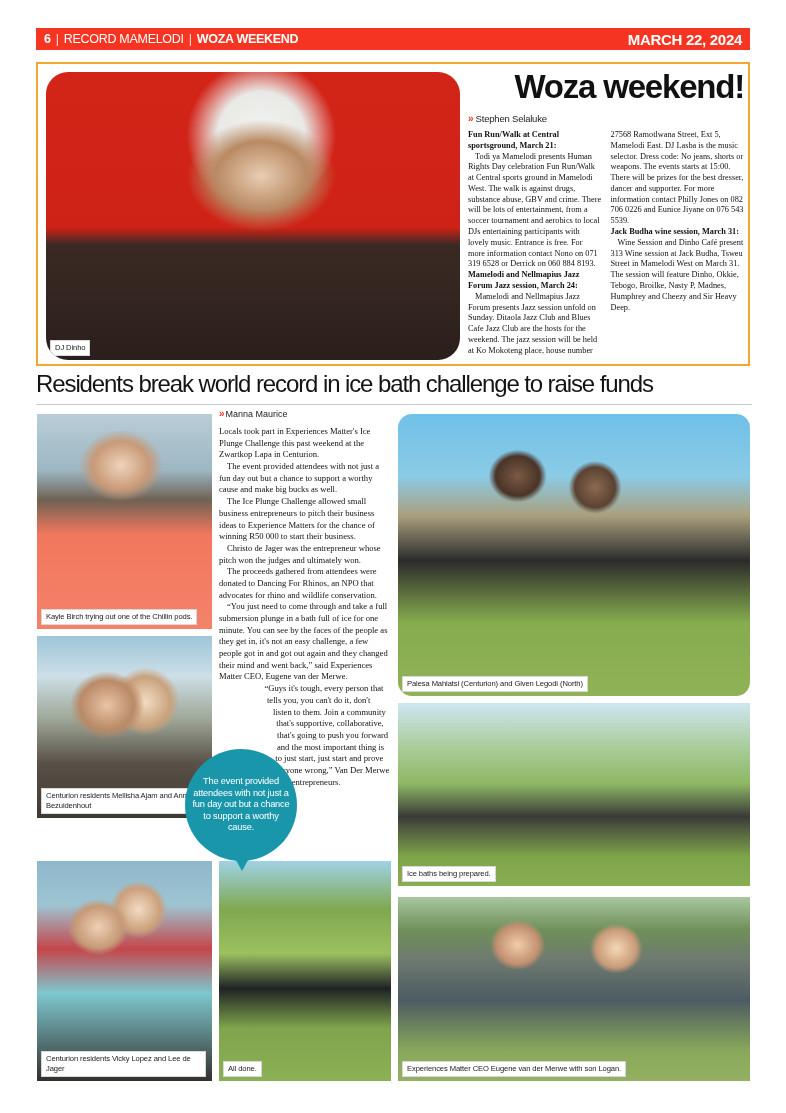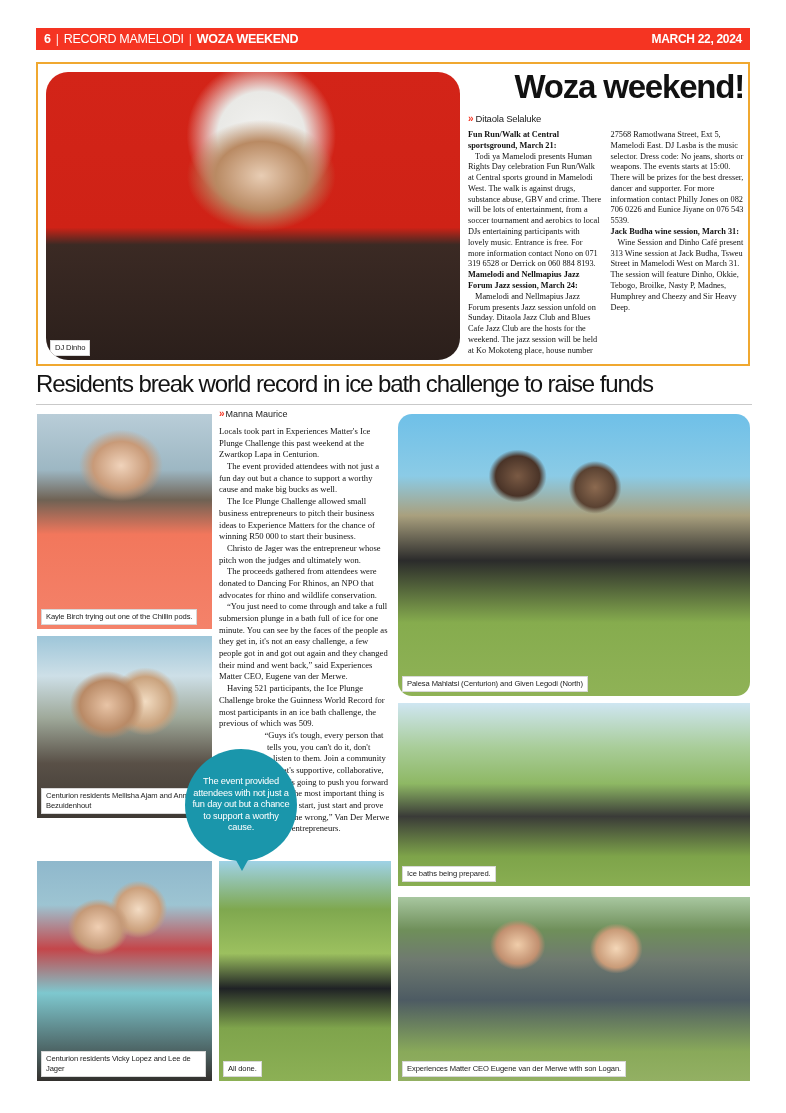--- a/index.html
+++ b/index.html
@@ -17,21 +17,21 @@
     background: #f53422; color: #ffffff;
     display: flex; align-items: center; justify-content: space-between;
     padding: 0 8px;
   }
   .mh-left { display:flex; align-items:center; gap:5px;
     font-size: 12.5px; letter-spacing: -0.2px; white-space: nowrap; }
   .mh-page { font-weight: bold; }
   .mh-sep { opacity: .85; font-weight:300; }
   .mh-pub { font-weight: 400; letter-spacing:-0.3px; }
   .mh-sec { font-weight: bold; letter-spacing:-0.3px; }
-  .mh-date { font-size: 12px; font-weight: bold; letter-spacing:-0.3px; white-space:nowrap; }
+  .mh-date { font-size: 15px; font-weight: bold; letter-spacing:-0.3px; white-space:nowrap; }
 
   
   .feature {
     position: absolute; left: 36px; top: 62px; width: 714px; height: 304px;
     border: 2px solid #f0a830; background:#fff;
   }
   .feature-photo {
     position: absolute; left: 8px; top: 8px; width: 414px; height: 288px;
     overflow: hidden; background:#c8281c;
   }
@@ -146,21 +146,21 @@
   </div>
 
   <div class="feature">
     <div class="photo feature-photo ph-dj">
       <div class="caption">DJ Dinho</div>
     </div>
     <div class="feature-text">
       <div class="woza-title">Woza weekend!</div>
       <div class="byline">
         <span class="arrows">»</span>
-        <span>Ditaola Selaluke</span>
+        <span>Stephen Selaluke</span>
       </div>
       <div class="cols2" id="feature-body">
           <p class="hd">Fun Run/Walk at Central sportsground, March 21:</p>
           <p class="ind">Todi ya Mamelodi presents Human Rights Day celebration Fun Run/Walk at Central sports ground in Mamelodi West. The walk is against drugs, substance abuse, GBV and crime. There will be lots of entertainment, from a soccer tournament and aerobics to local DJs entertaining participants with lovely music. Entrance is free. For more information contact Nono on 071 319 6528 or Derrick on 060 884 8193.</p>
           <p class="hd">Mamelodi and Nellmapius Jazz Forum Jazz session, March 24:</p>
           <p class="ind">Mamelodi and Nellmapius Jazz Forum presents Jazz session unfold on Sunday. Ditaola Jazz Club and Blues Cafe Jazz Club are the hosts for the weekend. The jazz session will be held at Ko Mokoteng place, house number 27568 Ramotlwana Street, Ext 5, Mamelodi East. DJ Lasba is the music selector. Dress code: No jeans, shorts or weapons. The events starts at 15:00. There will be prizes for the best dresser, dancer and supporter. For more information contact Philly Jones on 082 706 0226 and Eunice Jiyane on 076 543 5539.</p>
           <p class="hd">Jack Budha wine session, March 31:</p>
           <p class="ind">Wine Session and Dinho Café present 313 Wine session at Jack Budha, Tsweu Street in Mamelodi West on March 31. The session will feature Dinho, Okkie, Tebogo, Broilke, Nasty P, Madnes, Humphrey and Cheezy and Sir Heavy Deep.</p>
         </div>
     </div>
@@ -174,21 +174,20 @@
       <span class="arrows">»</span>
       <span>Manna Maurice</span>
     </div>
     <div class="art-flow" id="article-body">
         <p class="">Locals took part in Experiences Matter's Ice Plunge Challenge this past weekend at the Zwartkop Lapa in Centurion.</p>
         <p class="ind">The event provided attendees with not just a fun day out but a chance to support a worthy cause and make big bucks as well.</p>
         <p class="ind">The Ice Plunge Challenge allowed small business entrepreneurs to pitch their business ideas to Experience Matters for the chance of winning R50 000 to start their business.</p>
         <p class="ind">Christo de Jager was the entrepreneur whose pitch won the judges and ultimately won.</p>
         <p class="ind">The proceeds gathered from attendees were donated to Dancing For Rhinos, an NPO that advocates for rhino and wildlife conservation.</p>
         <p class="ind">“You just need to come through and take a full submersion plunge in a bath full of ice for one minute. You can see by the faces of the people as they get in, it's not an easy challenge, a few people got in and got out again and they changed their mind and went back,” said Experiences Matter CEO, Eugene van der Merwe.</p>
-        <p class="ind">Having 521 participants, the Ice Plunge Challenge broke the Guinness World Record for most participants in an ice bath challenge, the previous of which was 509.</p>
         <div style="float: left; width: 95px; height: 112px; shape-outside: circle(58px at 0% 56px);"></div>
         <p class="ind">“Guys it's tough, every person that tells you, you can't do it, don't listen to them. Join a community that's supportive, collaborative, that's going to push you forward and the most important thing is to just start, just start and prove everyone wrong,” Van Der Merwe advised entrepreneurs.</p>
       </div>
   </div>
 
   <div class="pq-tail" style="border-top-color: rgb(26, 150, 171);"></div>
   <div class="pullquote" style="background: rgb(26, 150, 171);">
     <span>The event provided attendees with not just a fun day out but a chance to support a worthy cause.</span>
   </div>
 

